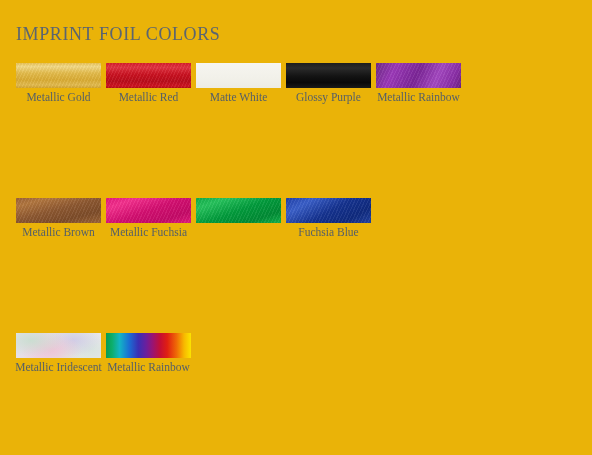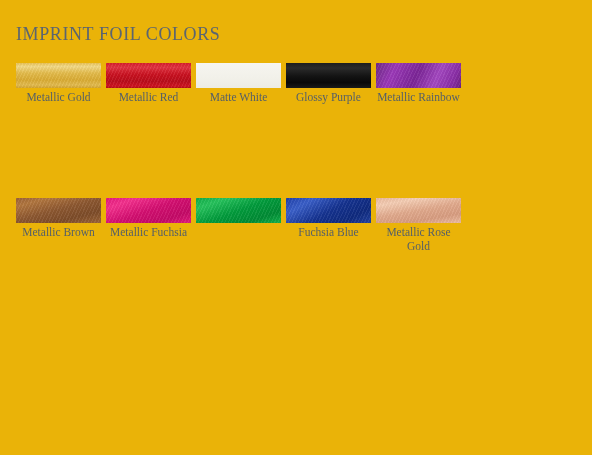--- a/index.html
+++ b/index.html
@@ -267,21 +267,27 @@
         <span class="swatch-chip metallic foil-fuchsia"></span>
         <span class="swatch-label">Metallic Fuchsia</span>
       </div>
       <div class="swatch-cell">
         <span class="swatch-chip metallic foil-green"></span>
       </div>
       <div class="swatch-cell">
         <span class="swatch-chip metallic foil-blue"></span>
         <span class="swatch-label">Fuchsia Blue</span>
       </div>
-      <div class="swatch-cell">
-        <span class="swatch-chip metallic foil-rose-gold"></span>
-        <span class="swatch-label">Metallic Rose Gold</span>
-      </div>
     </div>
 
+    <div class="swatch-row">
+      <div class="swatch-cell">
+        <span class="swatch-chip foil-iridescent"></span>
+        <span class="swatch-label">Metallic Iridescent</span>
+      </div>
+      <div class="swatch-cell">
+        <span class="swatch-chip foil-rainbow"></span>
+        <span class="swatch-label">Metallic Rainbow</span>
+      </div>
+    </div>
 
   </div>
 </div>
 
 </body></html>

